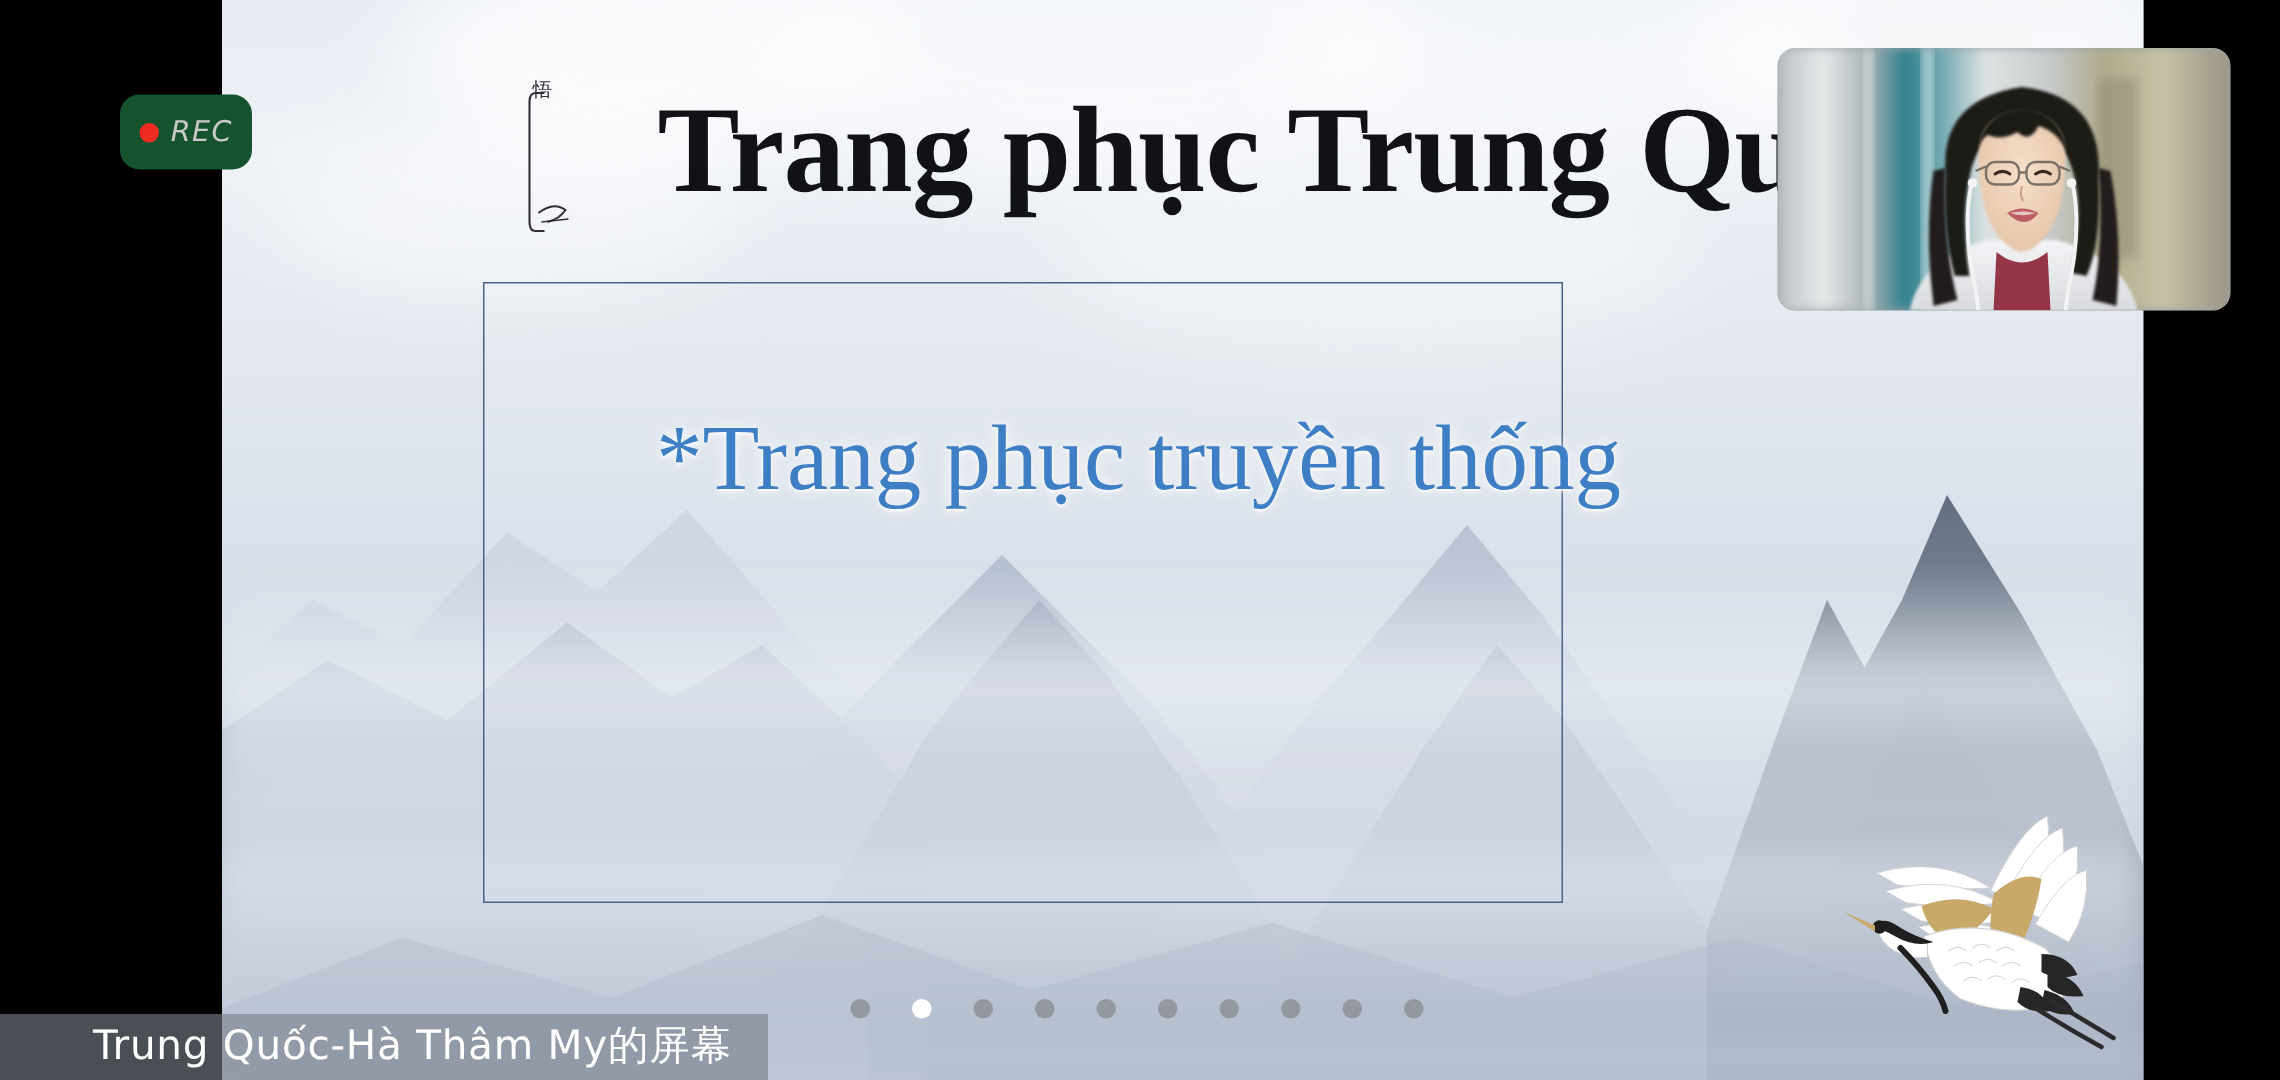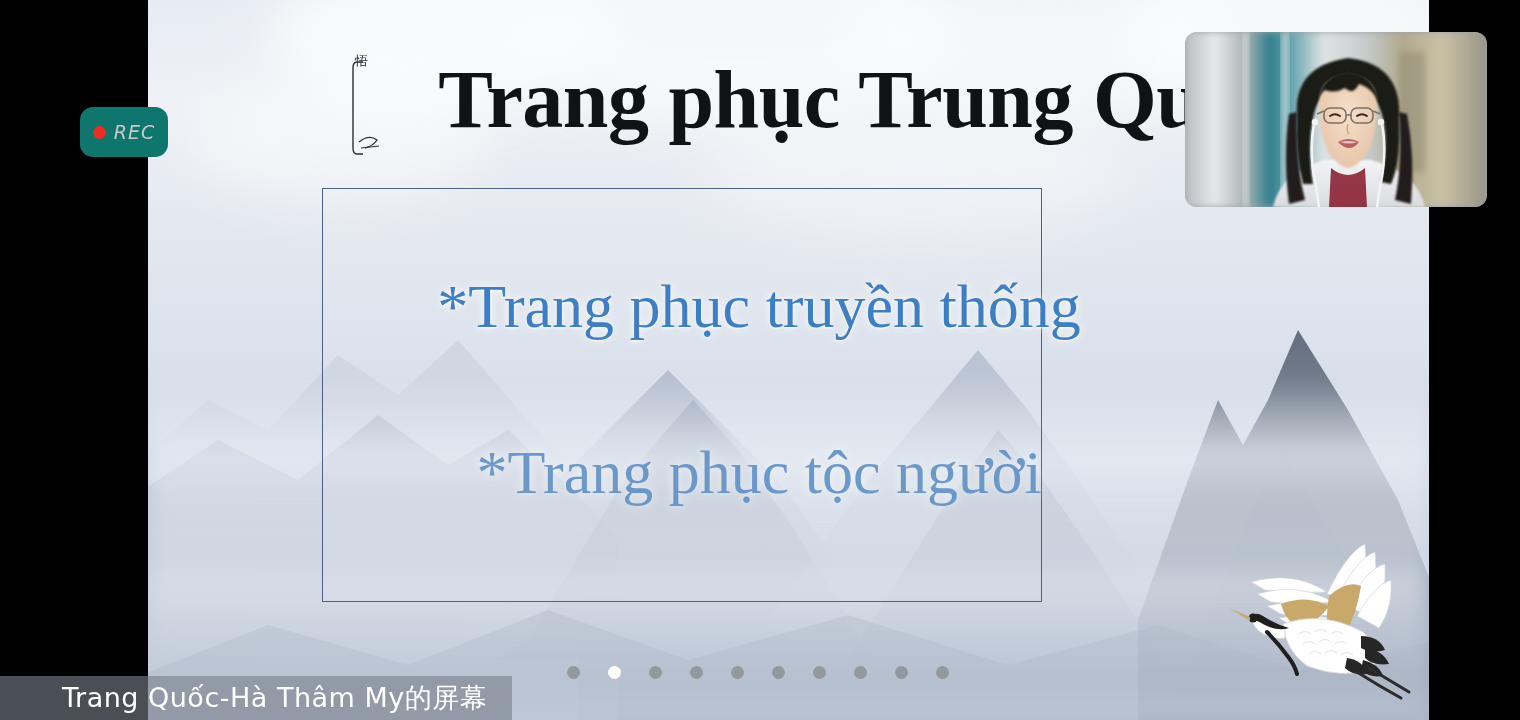--- a/index.html
+++ b/index.html
@@ -193,28 +193,27 @@
     pointer-events: none;
   }
 
   
   #rec-badge {
     position: absolute;
     left: 80px;
     top: 63px;
     width: 88px;
     height: 50px;
-    background: #0f766e;
+    background: #14532d;
     border-radius: 13px;
     display: flex;
     align-items: center;
     justify-content: center;
     gap: 8px;
     z-index: 40;
-    margin-top: 44px;
   }
   #rec-dot {
     width: 13px; height: 13px;
     border-radius: 50%;
     background: #ef2b22;
   }
   #rec-label {
     font-family: "DejaVu Sans", sans-serif;
     font-size: 19px;
     color: #c9c9c9;
@@ -332,21 +331,20 @@
         <path d="M 20 14 Q 10 8 2 14 Q 7 20 14 19" fill="none" stroke="#2e2f33" stroke-width="1.3"></path>
         <path d="M 2 16 L 20 18" stroke="#2e2f33" stroke-width="1"></path>
       </svg>
       <div class="seal-char" style="left:1000px; top:86px;">雲</div>
 
       <div id="title-text">Trang phục Trung Quốc</div>
     </div>
 
     <div id="content-box">
       <div class="bullet-line" id="bullet-1">*Trang phục truyền thống</div>
-      <div class="bullet-line" id="bullet-2">*Trang phục tộc người</div>
     </div>
 
     <svg id="crane" viewBox="0 0 210 185">
 
       <g stroke="#cfcfcf" stroke-width="0.6">
         <path d="M 28 50 Q 70 38 104 60 Q 72 62 42 58 Z" fill="#ffffff"></path>
         <path d="M 34 62 Q 76 50 110 70 Q 78 74 48 70 Z" fill="#ffffff"></path>
         <path d="M 44 74 Q 84 64 116 82 Q 86 86 58 82 Z" fill="#ffffff"></path>
         <path d="M 56 86 Q 92 78 122 92 Q 94 96 68 94 Z" fill="#ffffff"></path>
       </g>
@@ -408,21 +406,21 @@
     </div>
 
   </div>
 
   <div id="rec-badge">
     <span id="rec-dot"></span>
     <span id="rec-label">REC</span>
   </div>
 
   <div id="caption-bar"></div>
-  <div id="caption-text">Trang Quốc-Hà Thâm My的屏幕</div>
+  <div id="caption-text">Trung Quốc-Hà Thâm My的屏幕</div>
 
   <div id="webcam">
     <svg viewBox="0 0 302 175" width="302" height="175">
       <defs>
         <linearGradient id="bgStripes" x1="0" y1="0" x2="1" y2="0">
           <stop offset="0%" stop-color="#b9bec2"></stop>
           <stop offset="10%" stop-color="#e7e9ea"></stop>
           <stop offset="20%" stop-color="#aab3b6"></stop>
           <stop offset="28%" stop-color="#2f7f8c"></stop>
           <stop offset="36%" stop-color="#6fa8b0"></stop>

